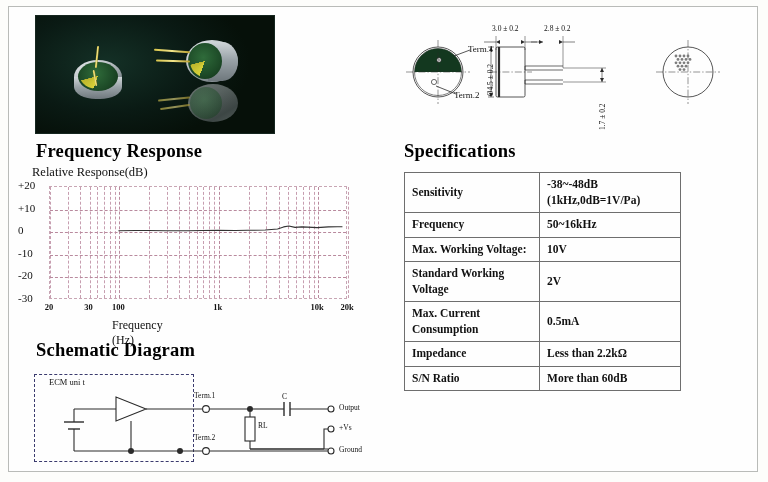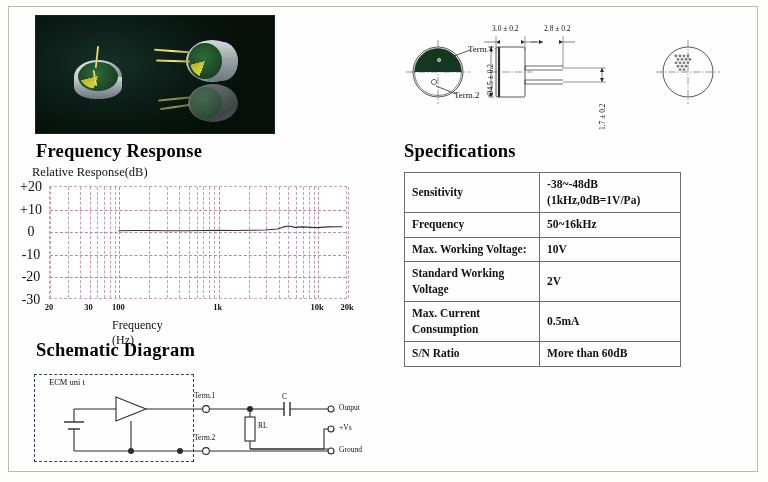--- a/index.html
+++ b/index.html
@@ -73,22 +73,22 @@
     border:1px dashed #c8a6b4;
     box-sizing:border-box;
     background:#fff;
   }
   .gl{position:absolute;background:transparent;}
   .gl.v{width:0;border-left:1px dashed #c79eb0;top:0;bottom:0;}
   .gl.h{height:0;border-top:1px dashed #c79eb0;left:0;right:0;}
   .gl.vmaj{border-left:1px dashed #b98a9e;}
   .gl.hmaj{border-top:1px dashed #b98a9e;}
   .ylab{
-    position:absolute;width:26px;text-align:center;
-    font-size:14px;color:#111;
+    position:absolute;width:26px;text-align:left;
+    font-size:11px;color:#111;
   }
   .xlab{
     position:absolute;text-align:center;
     font-size:8.5px;font-weight:bold;color:#111;
   }
   .xaxis-title{
     position:absolute;left:112px;top:318px;
     font-size:12px;color:#111;
   }
   .curve{position:absolute;left:49px;top:186px;}
@@ -240,20 +240,24 @@
         </tr>
         <tr>
           <td class="k">Standard Working Voltage</td>
           <td class="v"><span>2V</span></td>
         </tr>
         <tr>
           <td class="k">Max. Current Consumption</td>
           <td class="v"><span>0.5mA</span></td>
         </tr>
         <tr>
+          <td class="k">Impedance</td>
+          <td class="v"><span>Less than 2.2kΩ</span></td>
+        </tr>
+        <tr>
           <td class="k">S/N Ratio</td>
           <td class="v"><span>More than 60dB</span></td>
         </tr>
       </tbody>
   </table>
 
   <div class="mech">
     <svg width="356" height="118" viewBox="0 0 356 118">
       <g stroke="#2b2b2b" fill="none" stroke-width="0.8">
 

